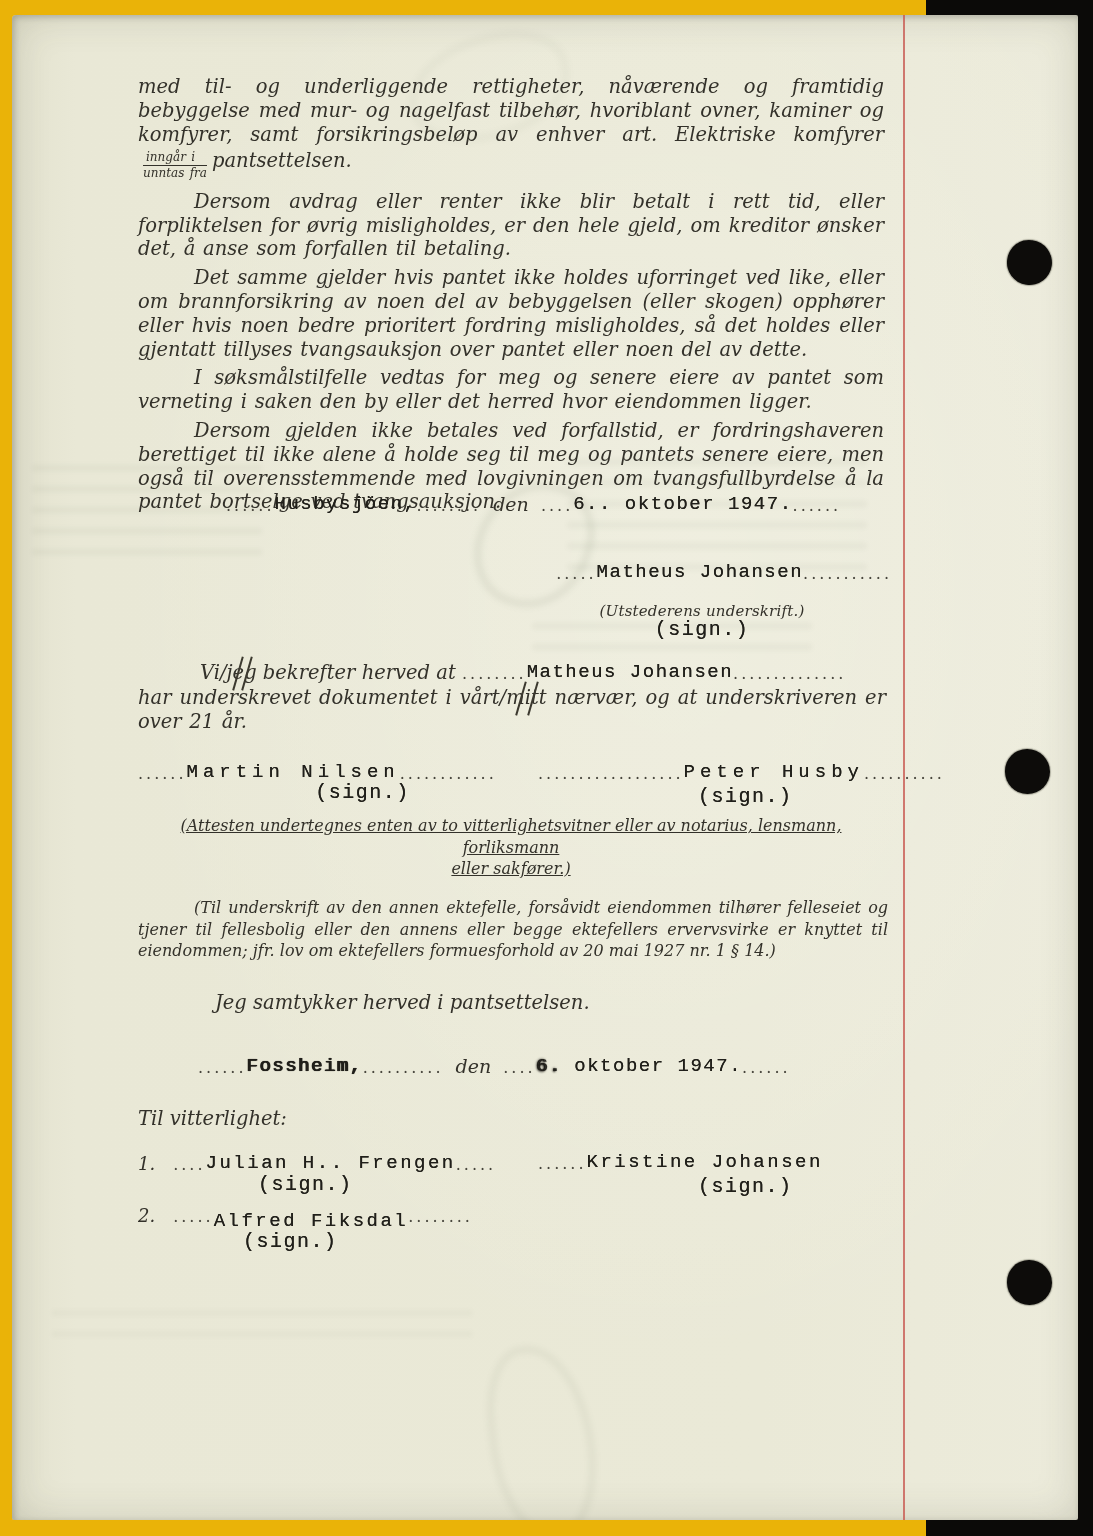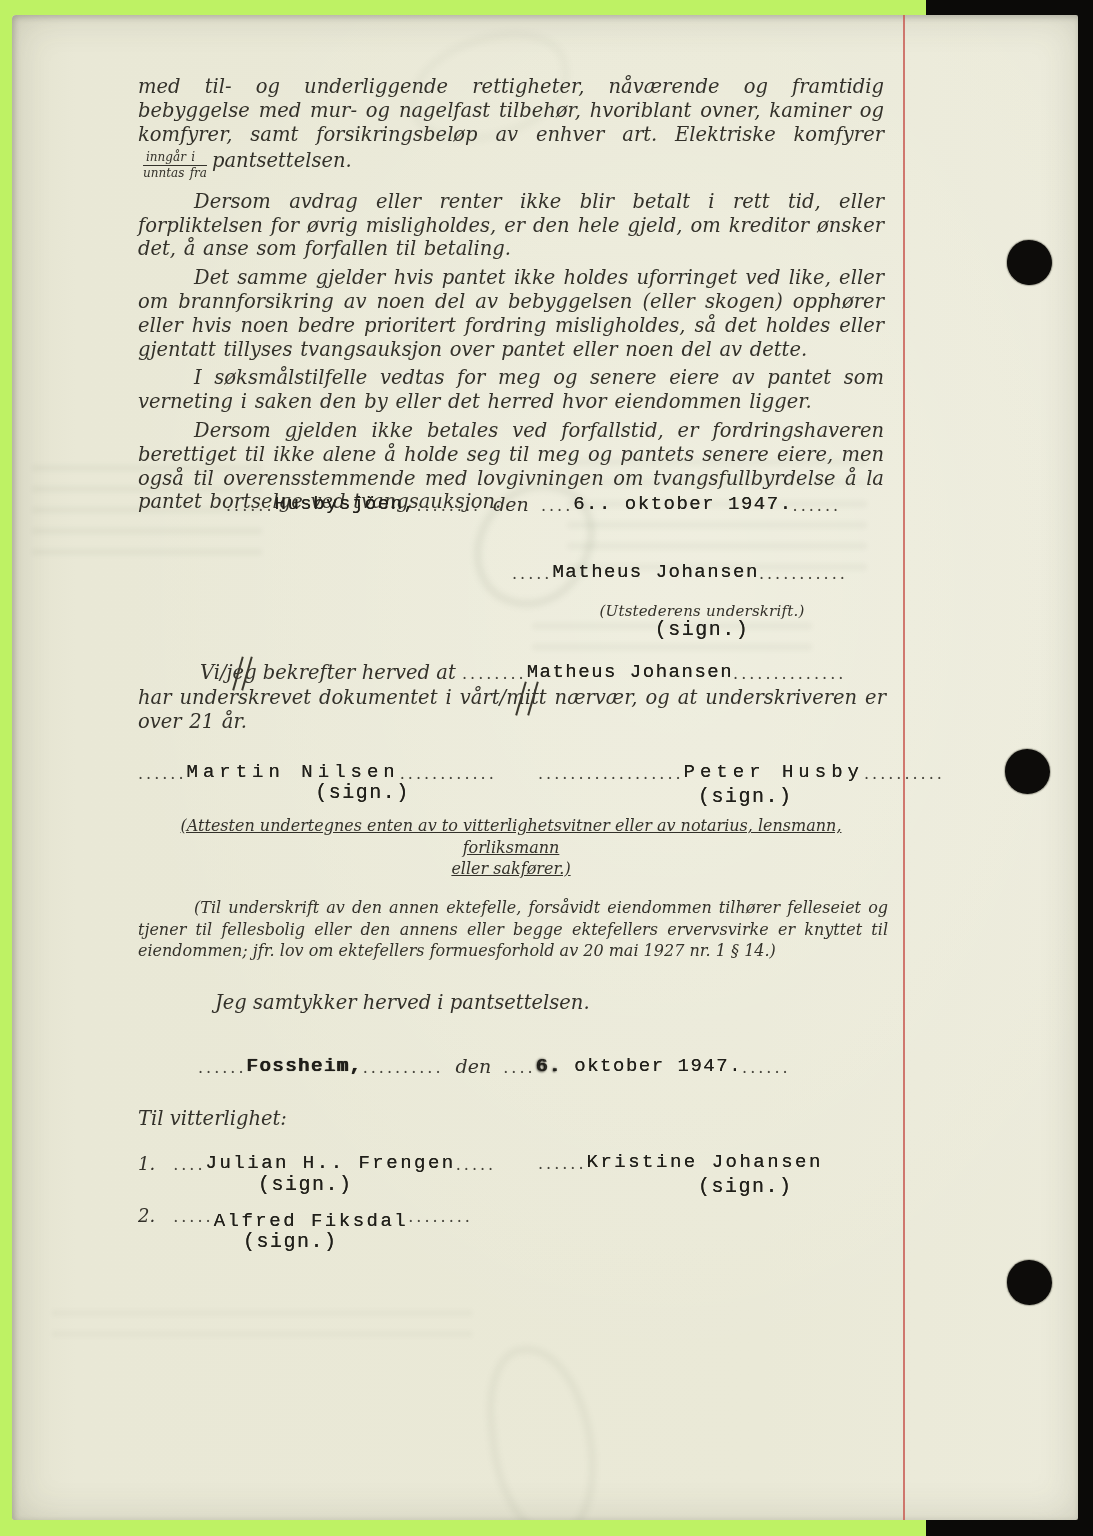--- a/index.html
+++ b/index.html
@@ -1,16 +1,16 @@
 <!DOCTYPE html>
 <html><head>
 <meta charset="utf-8">
 <style>
   html,body{margin:0;padding:0;background:#0b0a08;width:1093px;height:1536px;overflow:hidden;}
-  .scan{position:relative;width:926px;height:1536px;background:#bef264;}
+  .scan{position:relative;width:926px;height:1536px;background:#eab308;}
   .paper{
     position:absolute;left:12px;top:15px;width:1066px;height:1505px;
     background:
       radial-gradient(ellipse at 62% 38%, rgba(255,255,250,.25), rgba(0,0,0,0) 60%),
       linear-gradient(90deg, #e3e2cf 0%, #e9e8d6 6%, #eae9d7 70%, #ecebdb 100%);
     background-color:#e9e8d6;
     border-radius:4px 2px 2px 2px;
     box-shadow:inset 0 0 38px rgba(70,70,50,.18), inset 2px 2px 6px rgba(40,40,30,.25);
     overflow:hidden;
   }
@@ -79,21 +79,21 @@
       <div class="para indent">Dersom gjelden ikke betales ved forfallstid, er fordringshaveren berettiget til ikke alene å holde seg til meg og pantets senere eiere, men også til overensstemmende med lovgivningen om tvangsfullbyrdelse å la pantet bortselge ved tvangsauksjon.</div>
     </div>
 
     <div class="sec serif" style="left:214px;top:478px;font-size:19px;white-space:nowrap;">
       <span class="dots">......</span><span class="typed">Husbysjöen,</span><span class="dots">........</span>
       <span style="margin:0 6px;">den</span>
       <span class="dots">....</span><span class="typed">6.. oktober 1947.</span><span class="dots">......</span>
     </div>
 
     <div class="sec" style="left:500px;top:548px;width:380px;text-align:center;">
-      <div style="white-space:nowrap;text-align:left;">
+      <div style="white-space:nowrap;text-align:right;">
         <span class="dots">.....</span><span class="typed">Matheus Johansen</span><span class="dots">...........</span>
       </div>
       <div class="serif sig-caption" style="margin-top:17px;">(Utstederens underskrift.)</div>
       <div class="typed" style="font-size:20px;">(sign.)</div>
     </div>
 
     <div class="sec serif" style="left:126px;top:646px;width:748px;font-size:19.5px;line-height:24px;">
       <div style="white-space:nowrap;padding-left:62px;">
         <span>Vi/</span><span class="struck">jeg</span><span> bekrefter herved at </span><span class="dots">........</span><span class="typed">Matheus Johansen</span><span class="dots">..............</span>
       </div>

